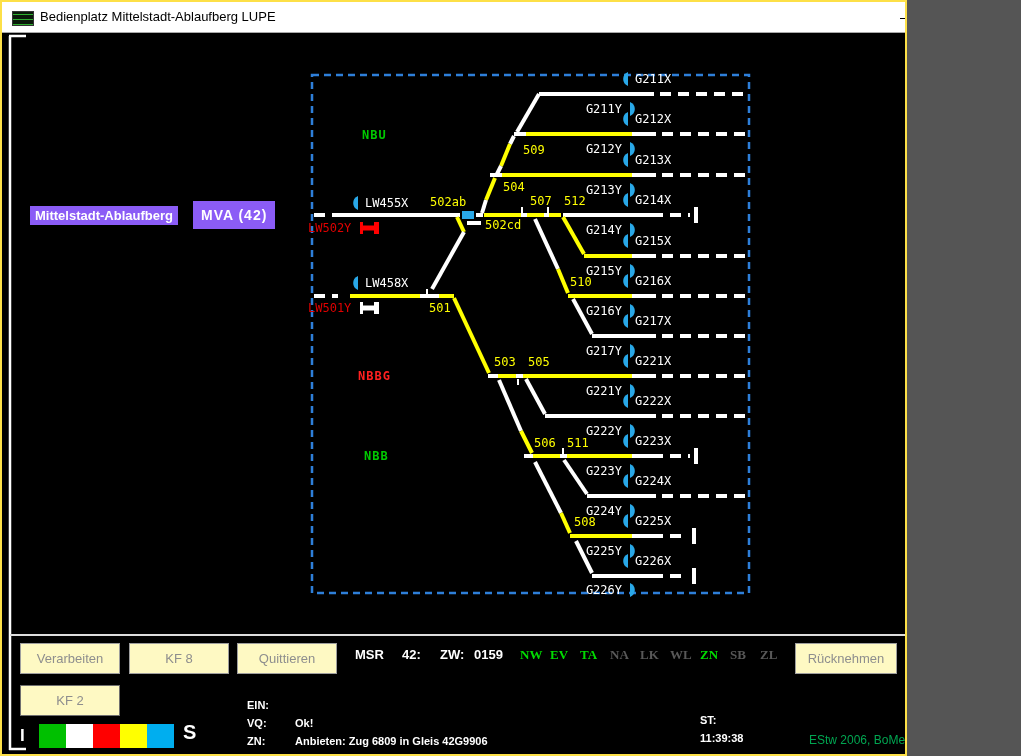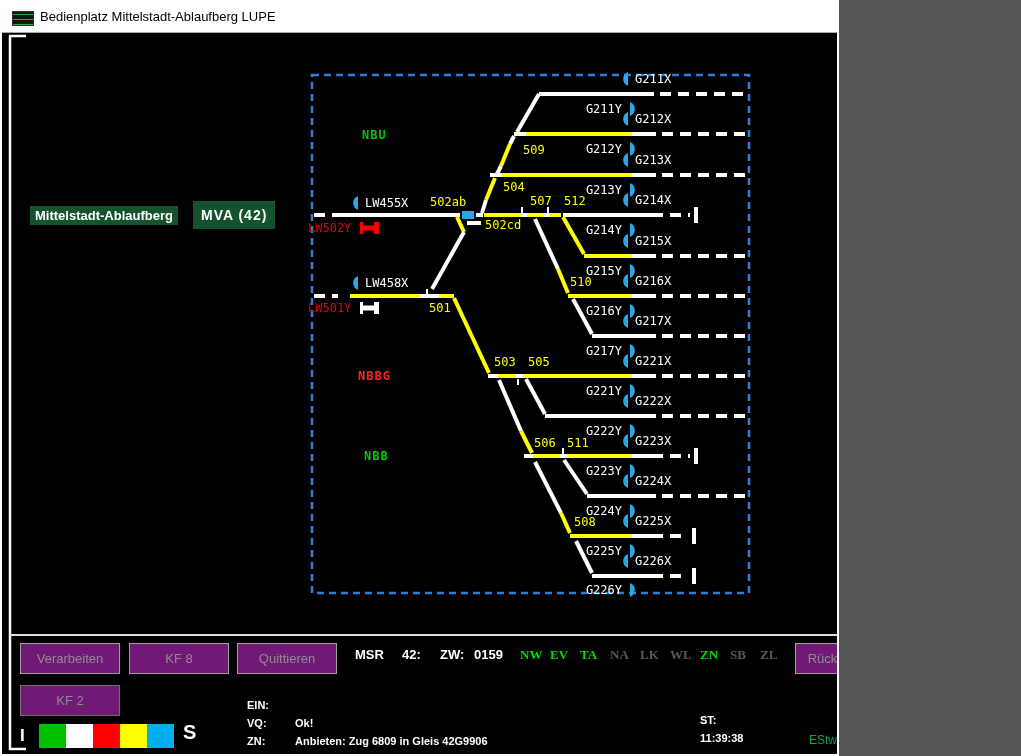--- a/index.html
+++ b/index.html
@@ -1,36 +1,36 @@
 <!DOCTYPE html>
 <html><head>
 <meta charset="utf-8">
 <style>
   html,body{margin:0;padding:0;background:#555;}
   .window{
-    position:relative;width:839px;height:756px;box-sizing:border-box;
-    background:#000;border:2px solid #ffffff;overflow:hidden;
+    position:relative;width:907px;height:756px;box-sizing:border-box;
+    background:#000;border:2px solid #fde047;overflow:hidden;
     font-family:"Liberation Sans",sans-serif;
     padding-left:48px;
   }
   
   .titlebar{position:absolute;left:0;top:0;right:0;height:30px;background:#fff;border-bottom:1px solid #a9a9a9;}
   .titlebar .app-icon{position:absolute;left:10px;top:9px;width:20px;height:13px;background:#0a1a0a;
     background-image:repeating-linear-gradient(180deg,#0a1a0a 0 2px,#2fae2f 2px 3px,#0a1a0a 3px 5px);border:1px solid #333;}
   .titlebar .title{position:absolute;left:38px;top:7px;font-size:13px;color:#000;}
   .wctrl{position:absolute;top:4px;width:24px;height:22px;text-align:center;font-size:14px;color:#000;line-height:22px;cursor:default;}
   .wctrl.min{left:890px;} .wctrl.max{left:938px;font-size:13px;} .wctrl.cls{left:986px;font-size:15px;}
   
   svg#diagram{position:absolute;left:0;top:0;width:1017px;height:752px;}
   svg text{font-family:"DejaVu Sans Mono","Liberation Mono",monospace;font-size:12px;}
-  .station-badge{position:absolute;background:#14532d;color:#fff;font-weight:bold;white-space:nowrap;}
+  .station-badge{position:absolute;background:#8b5cf6;color:#fff;font-weight:bold;white-space:nowrap;}
   .station-badge.small{left:28px;top:204px;height:19px;line-height:19px;font-size:13px;padding:0 5px;}
   .station-badge.big{left:191px;top:199px;height:28px;line-height:28px;font-size:14px;padding:0 8px;letter-spacing:1px;}
   
-  .btn{position:absolute;height:31px;background:#701a75;border:1px solid #9e9e9e;box-sizing:border-box;
+  .btn{position:absolute;height:31px;background:#fef9c3;border:1px solid #9e9e9e;box-sizing:border-box;
        color:#8e8e8e;font-size:13px;text-align:center;line-height:29px;cursor:default;}
   #btn-verarbeiten{left:18px;top:641px;width:100px;}
   #btn-kf1{left:127px;top:641px;width:100px;}
   #btn-quittieren{left:235px;top:641px;width:100px;}
   #btn-kf2{left:18px;top:683px;width:100px;border-color:#6f6f6f;}
   #btn-ruecknehmen{left:793px;top:641px;width:102px;}
   #btn-abbrechen{left:901px;top:641px;width:100px;}
   .msr-row{position:absolute;left:353px;top:645px;color:#fff;font-weight:bold;font-size:13px;white-space:nowrap;}
   .msr-row span{display:inline-block;}
   .msr-label{width:47px;} .msr-value{width:38px;} .zw-label{width:34px;}

